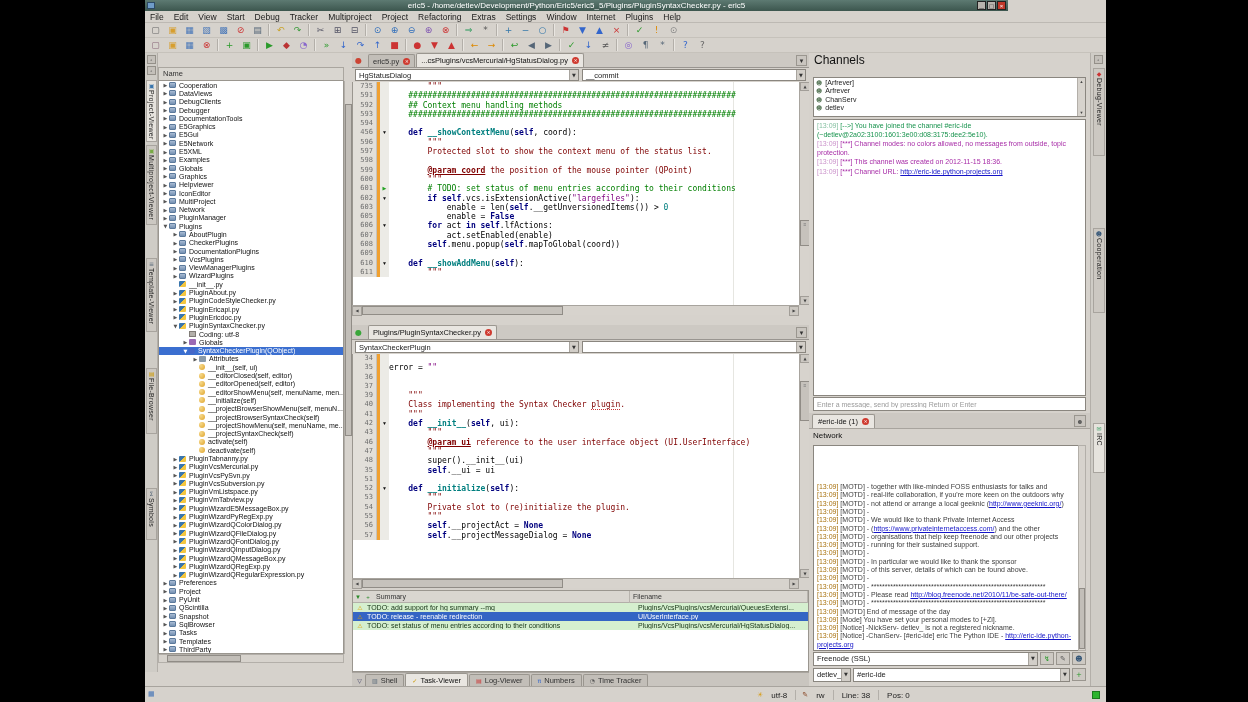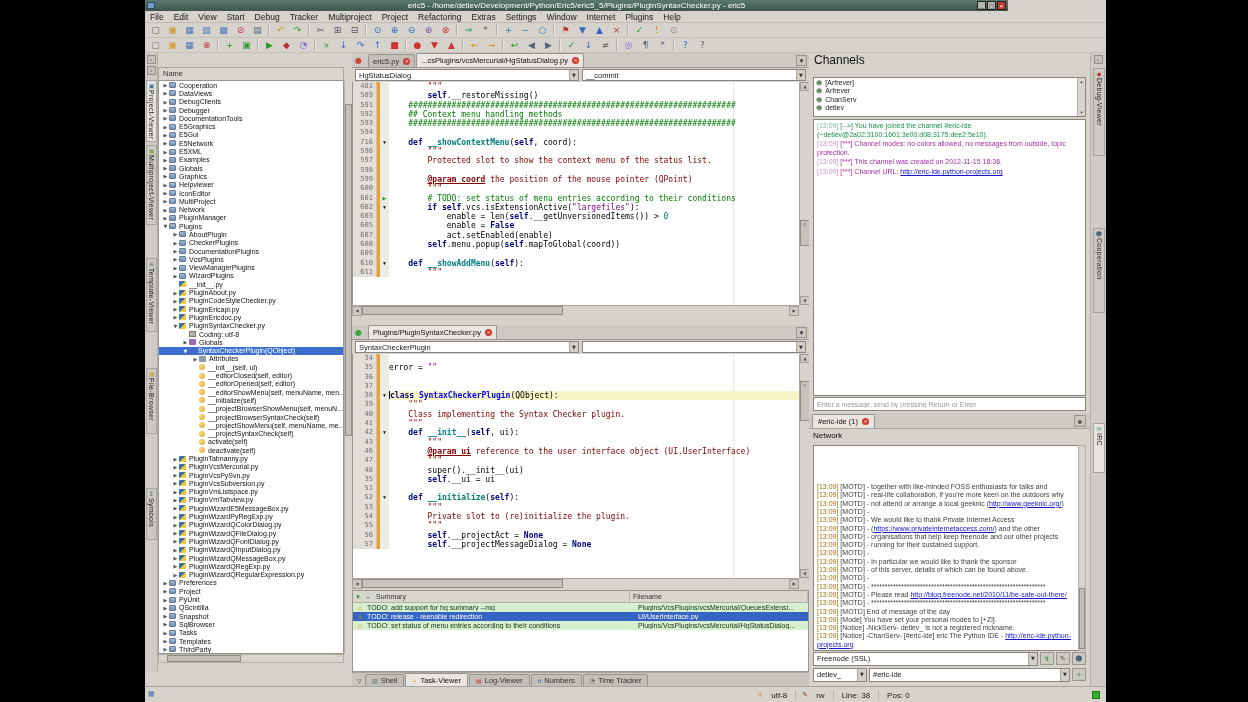--- a/index.html
+++ b/index.html
@@ -139,21 +139,21 @@
   .chanbtn{position:absolute;right:4px;top:2px;width:12px;height:12px;background:#c9c5bf;border:1px solid #9a968f;font-size:7px;line-height:11px;text-align:center;color:#555}
   .netlabel{position:absolute;left:4px;top:378px;font-size:8px;color:#111}
   .netlog{position:absolute;left:4px;top:392px;width:273px;height:206px;background:#fff;border:1px solid #8a867f;font-size:7px;line-height:8.3px;padding:1px 3px;overflow:hidden;display:flex;flex-direction:column;justify-content:flex-end}
   .nmsg{color:#3d3d3d;word-wrap:break-word}
   .nts{color:#a8720f}
   .nscroll{position:absolute;right:4px;top:392px;width:8px;height:206px;background:#d7d3cd;border:1px solid #b3afa9}
   .nthumb{position:absolute;left:0;bottom:1px;width:6px;height:30%;background:#c2beb8;border:1px solid #908c86}
   .serverrow{position:absolute;left:4px;top:599px;width:273px;height:14px;display:flex;gap:2px}
   .nickrow{position:absolute;left:4px;top:615px;width:273px;height:14px;display:flex;gap:2px}
   .sbtn{width:14px;height:13px;flex:none;background:#cdc9c3;border:1px solid #9a968f;font-size:7px;line-height:12px;text-align:center}
-  .combo.small{flex:none;width:54px}
+  .combo.small{flex:none;width:38px}
   .combo.wide{flex:1}
 
   
   .statusbar{position:absolute;left:0;top:686px;width:961px;height:16px;background:#d6d2cc;border-top:1px solid #a8a49e;font-size:8px;color:#222}
   .sb-left{position:absolute;left:3px;top:3px;font-size:7px;color:#4a78b8}
   .sb-group{position:absolute;left:612px;top:0;height:16px;display:flex;align-items:center;gap:6px}
   .sb-icon{font-size:7px}
   .sb-item{padding:0 2px}
   .sb-sep{width:1px;height:10px;background:#b3afa9}
   .sb-net{position:absolute;right:6px;top:4px;width:8px;height:8px;background:#2db52d;border:1px solid #1d7a1d}
@@ -664,32 +664,26 @@
               <span class="tclose">×</span>
             </div>
             <div class="ecorner">▼</div>
           </div>
           <div class="enav">
             <div class="combo"><span>HgStatusDialog</span><span class="cArr">▼</span></div>
             <div class="combo"><span>__commit</span><span class="cArr">▼</span></div>
           </div>
           <div class="ecode">
             <div class="crow">
-              <span class="cnum">481</span>
+              <span class="cnum">735</span>
               <span class="cchg"></span>
               <span class="cfold"></span>
               <span class="ctext"><span class="doc">        """</span></span>
             </div>
             <div class="crow">
-              <span class="cnum">589</span>
-              <span class="cchg"></span>
-              <span class="cfold"></span>
-              <span class="ctext">        <span class="kw">self</span>.__restoreMissing()</span>
-            </div>
-            <div class="crow">
               <span class="cnum">591</span>
               <span class="cchg"></span>
               <span class="cfold"></span>
               <span class="ctext">    <span class="com">####################################################################</span></span>
             </div>
             <div class="crow">
               <span class="cnum">592</span>
               <span class="cchg"></span>
               <span class="cfold"></span>
               <span class="ctext">    <span class="com">## Context menu handling methods</span></span>
@@ -700,21 +694,21 @@
               <span class="cfold"></span>
               <span class="ctext">    <span class="com">####################################################################</span></span>
             </div>
             <div class="crow">
               <span class="cnum">594</span>
               <span class="cchg"></span>
               <span class="cfold"></span>
               <span class="ctext"></span>
             </div>
             <div class="crow">
-              <span class="cnum">716</span>
+              <span class="cnum">456</span>
               <span class="cchg"></span>
               <span class="cfold">▼</span>
               <span class="ctext">    <span class="kw">def</span> <span class="fname">__showContextMenu</span>(<span class="kw">self</span>, coord):</span>
             </div>
             <div class="crow">
               <span class="cnum">596</span>
               <span class="cchg"></span>
               <span class="cfold"></span>
               <span class="ctext">        <span class="doc">"""</span></span>
             </div>
@@ -758,20 +752,26 @@
               <span class="cnum">603</span>
               <span class="cchg"></span>
               <span class="cfold"></span>
               <span class="ctext">            enable = len(<span class="kw">self</span>.__getUnversionedItems()) &gt; <span class="num">0</span></span>
             </div>
             <div class="crow">
               <span class="cnum">605</span>
               <span class="cchg"></span>
               <span class="cfold"></span>
               <span class="ctext">            enable = <span class="kw">False</span></span>
+            </div>
+            <div class="crow">
+              <span class="cnum">606</span>
+              <span class="cchg"></span>
+              <span class="cfold">▼</span>
+              <span class="ctext">        <span class="kw">for</span> act <span class="kw">in</span> <span class="kw">self</span>.lfActions:</span>
             </div>
             <div class="crow">
               <span class="cnum">607</span>
               <span class="cchg"></span>
               <span class="cfold"></span>
               <span class="ctext">            act.setEnabled(enable)</span>
             </div>
             <div class="crow">
               <span class="cnum">608</span>
               <span class="cchg"></span>
@@ -839,26 +839,20 @@
               <span class="cnum">36</span>
               <span class="cchg"></span>
               <span class="cfold"></span>
               <span class="ctext"></span>
             </div>
             <div class="crow">
               <span class="cnum">37</span>
               <span class="cchg"></span>
               <span class="cfold"></span>
               <span class="ctext"></span>
-            </div>
-            <div class="crow cur">
-              <span class="cnum">38</span>
-              <span class="cchg"></span>
-              <span class="cfold">▼</span>
-              <span class="ctext"><span class="caret"></span><span class="kw">class</span> <span class="cname">SyntaxCheckerPlugin</span>(QObject):</span>
             </div>
             <div class="crow">
               <span class="cnum">39</span>
               <span class="cchg"></span>
               <span class="cfold"></span>
               <span class="ctext">    <span class="doc">"""</span></span>
             </div>
             <div class="crow">
               <span class="cnum">40</span>
               <span class="cchg"></span>

